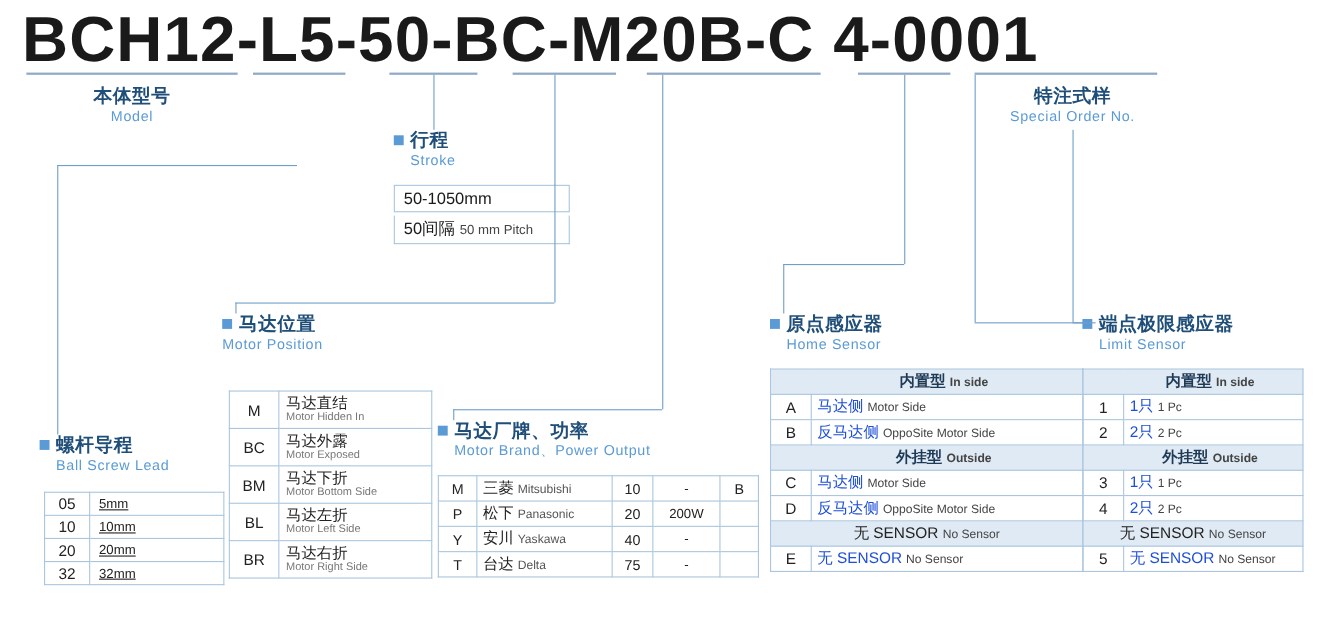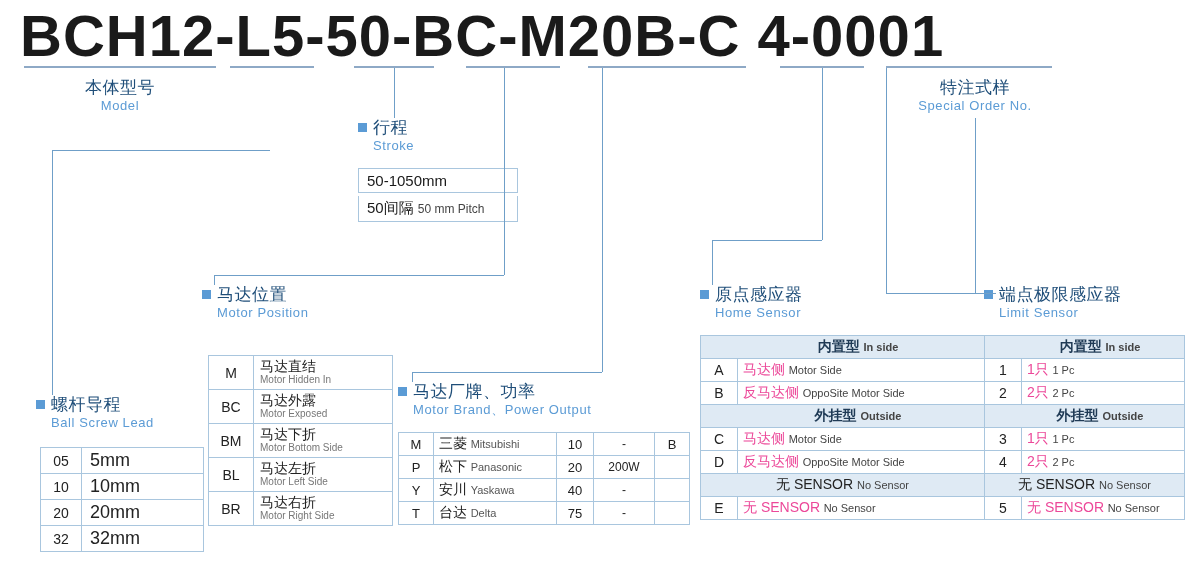--- a/index.html
+++ b/index.html
@@ -29,21 +29,21 @@
   
   .uline{position:absolute;height:2px;background:#8ea9c6;}
 
   
   .vline{position:absolute;width:1px;background:#6f9fc8;}
   .hline{position:absolute;height:1px;background:#6f9fc8;}
 
   
   .head{position:absolute;}
   .head .cn{
-    font-size:17px;font-weight:400;color:#1f4e79;letter-spacing:.5px;
+    font-size:17px;font-weight:700;color:#1f4e79;letter-spacing:.5px;
     white-space:nowrap;line-height:20px;
   }
   .head .en{
     font-size:13px;color:#5b9bd5;letter-spacing:.6px;white-space:nowrap;line-height:16px;
   }
   .head.center .cn,.head.center .en{text-align:center;}
   .bullet{
     display:inline-block;width:9px;height:9px;background:#5b9bd5;
     margin-right:6px;vertical-align:1px;
   }
@@ -51,26 +51,26 @@
   
   table.t{border-collapse:collapse;position:absolute;}
   table.t td{
     border:1px solid #a9c6de;
     font-size:13px;
     padding:2px 5px;
     color:#222;
     vertical-align:middle;
     white-space:nowrap;
   }
-  .cn13{font-size:14px;color:#ec4899;}
+  .cn13{font-size:14px;color:#1d4ed8;}
   .en11{font-size:11px;color:#555;}
 
   
   #lead-table td.k{width:30px;text-align:center;font-size:14px;}
-  #lead-table td.v{width:108px;font-size:18px;padding-left:8px;}
+  #lead-table td.v{width:108px;font-size:12px;padding-left:8px;text-decoration:underline;}
 
   
   #motorpos-table td.k{width:34px;text-align:center;font-size:14px;}
   #motorpos-table td.v{width:126px;line-height:13px;padding:3px 6px;}
   .v .cn{font-size:14px;display:block;line-height:15px;}
   .v .en{font-size:10px;color:#777;display:block;line-height:12px;}
 
   
   #brand-table td{text-align:left;}
   #brand-table td.k{width:24px;text-align:center;}
@@ -165,21 +165,21 @@
       </tr>
       <tr>
         <td class="k">32</td>
         <td class="v">32mm</td>
       </tr>
     </tbody>
   </table>
 
   <div class="head" style="left:202px;top:285px;">
     <div class="cn"><span class="bullet"></span><span>马达位置</span></div>
-    <div class="en" style="margin-left:15px;">Motor Position</div>
+    <div class="en" style="">Motor Position</div>
   </div>
   <div class="vline" style="left:214px;top:275px;height:10px;"></div>
   <div class="hline" style="left:214px;top:275px;width:290px;"></div>
   <div class="vline" style="left:504px;top:68px;height:207px;"></div>
 
   <table class="t" id="motorpos-table" style="left:208px;top:355px;">
     <tbody>
       <tr>
         <td class="k">M</td>
         <td class="v">

